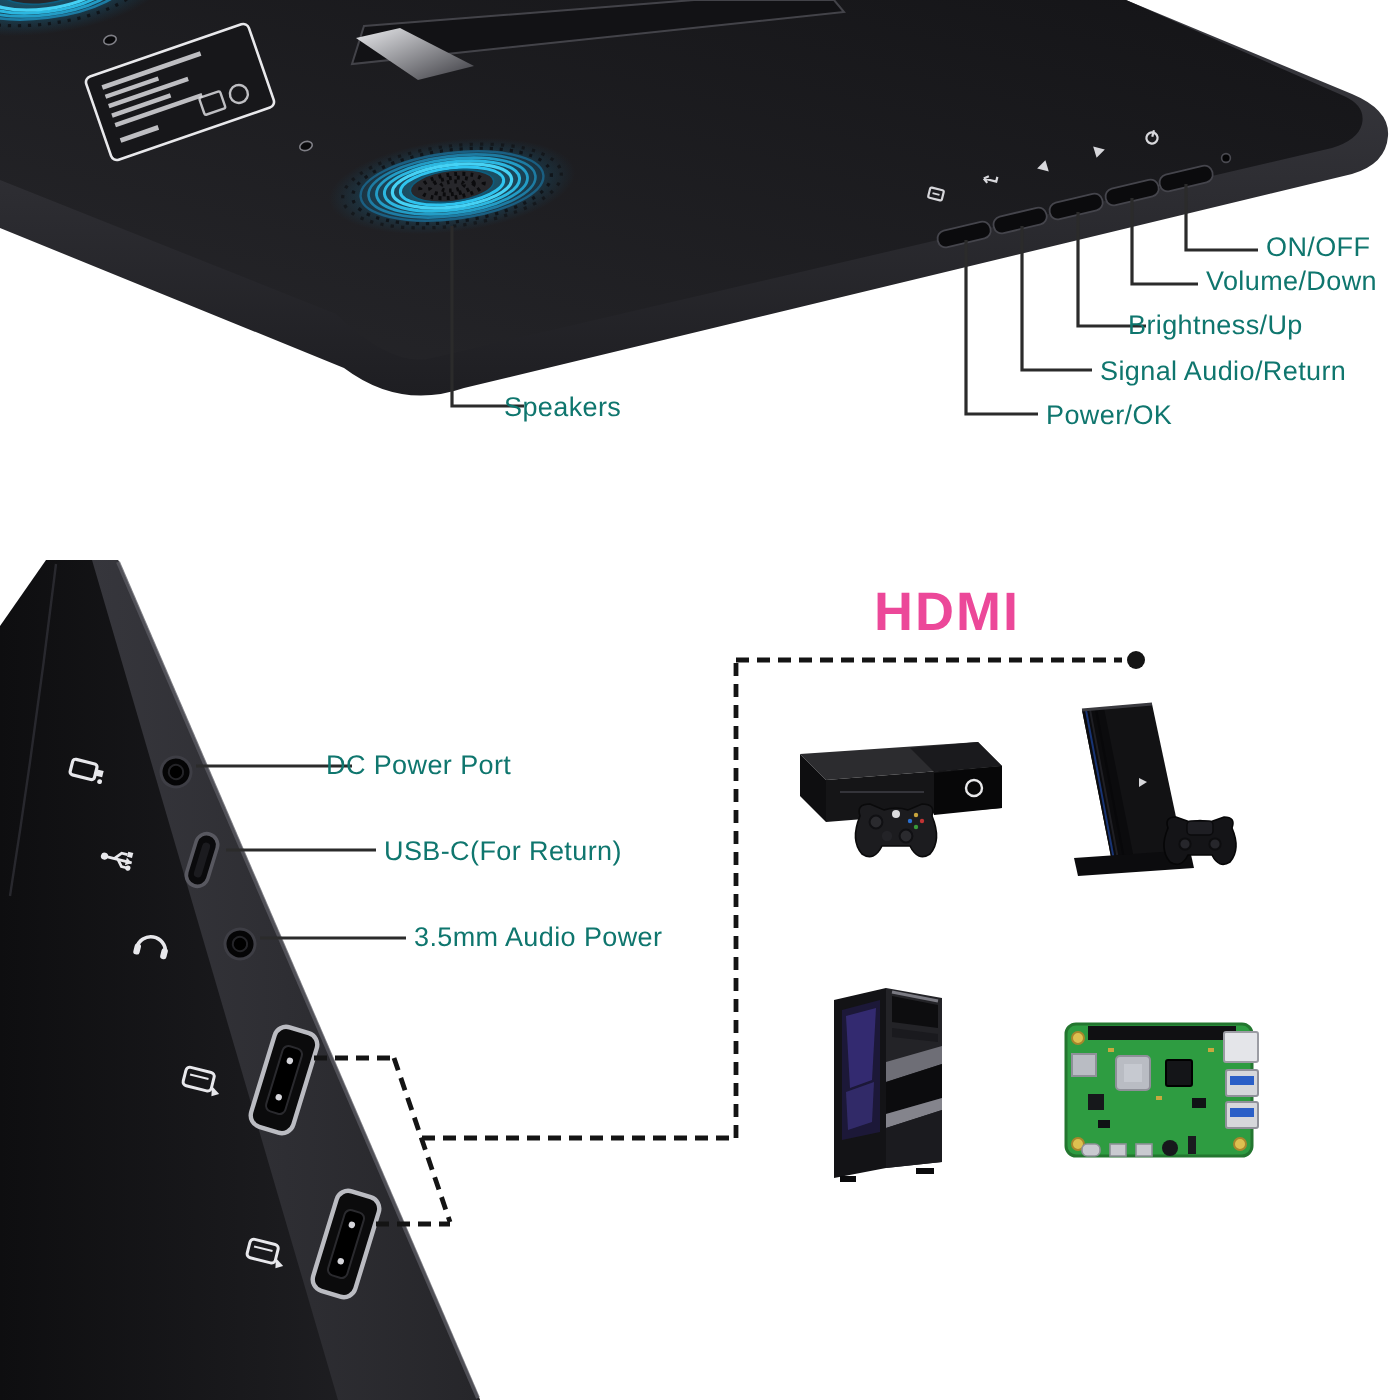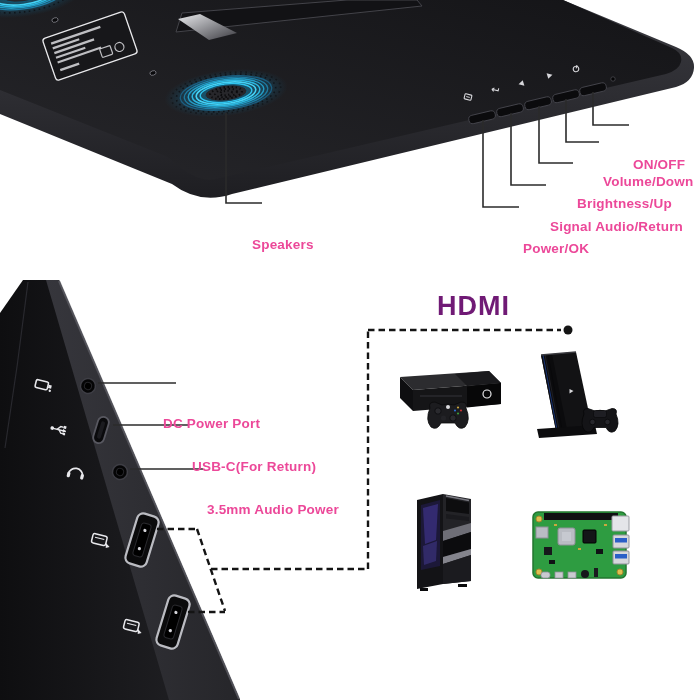--- a/index.html
+++ b/index.html
@@ -1,22 +1,22 @@
 <!DOCTYPE html>
 <html><head>
 <meta charset="utf-8">
 <style>
   html,body{margin:0;padding:0;background:#fff;}
   #stage{position:relative;width:700px;height:700px;background:#fff;overflow:hidden;
          font-family:"Liberation Sans",sans-serif;}
   #art{position:absolute;left:0;top:0;}
-  .callout{position:absolute;font-size:13.5px;line-height:15px;color:#ec4899;
-           font-weight:700;letter-spacing:.2px;white-space:nowrap;margin-top:41px;}
+  .callout{position:absolute;font-size:13.5px;line-height:15px;color:#0f766e;
+           font-weight:400;letter-spacing:.2px;white-space:nowrap;}
   .hdmi-title{position:absolute;left:437px;top:291px;font-size:27px;font-weight:800;
-              color:#701a75;letter-spacing:1px;white-space:nowrap;}
+              color:#ec4899;letter-spacing:1px;white-space:nowrap;}
 </style>
 </head>
 <body>
 
 <div id="stage">
 
 <svg id="art" width="700" height="700" viewBox="0 0 700 700">
   <defs>
     <linearGradient id="gSurf" x1="1" y1="0" x2="0" y2="1">
       <stop offset="0" stop-color="#141417"></stop>
@@ -304,21 +304,21 @@
     <rect x="594" y="568" width="4" height="9" fill="#1a1b1f"></rect>
     <rect x="604" y="524" width="3" height="2" fill="#c9a83f"></rect>
     <rect x="554" y="524" width="3" height="2" fill="#c9a83f"></rect>
     <rect x="578" y="548" width="3" height="2" fill="#c9a83f"></rect>
   </g>
 </svg>
 
   <span class="callout" style="left:252px;top:196px">Speakers</span>
   <span class="callout" style="left:523px;top:200px">Power/OK</span>
   <span class="callout" style="left:550px;top:178px">Signal Audio/Return</span>
-  <span class="callout" style="left:577px;top:155px">Brightness/Up</span>
+  <span class="callout" style="left:564px;top:155px">Brightness/Up</span>
   <span class="callout" style="left:603px;top:133px">Volume/Down</span>
   <span class="callout" style="left:633px;top:116px">ON/OFF</span>
 
   <span class="callout" style="left:163px;top:375px">DC Power Port</span>
   <span class="callout" style="left:192px;top:418px">USB-C(For Return)</span>
   <span class="callout" style="left:207px;top:461px">3.5mm Audio Power</span>
 
   <span class="hdmi-title">HDMI</span>
 </div>
 

